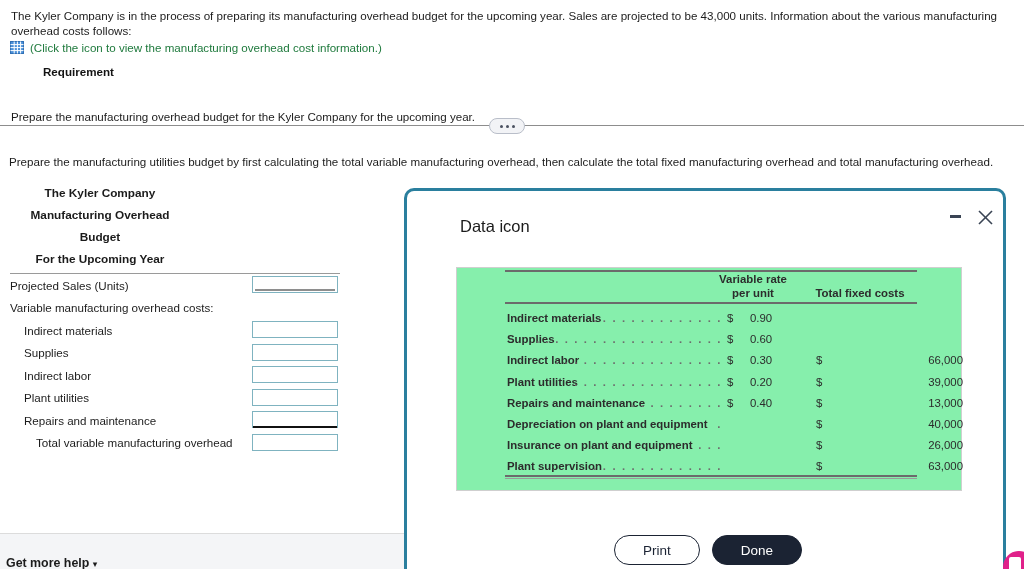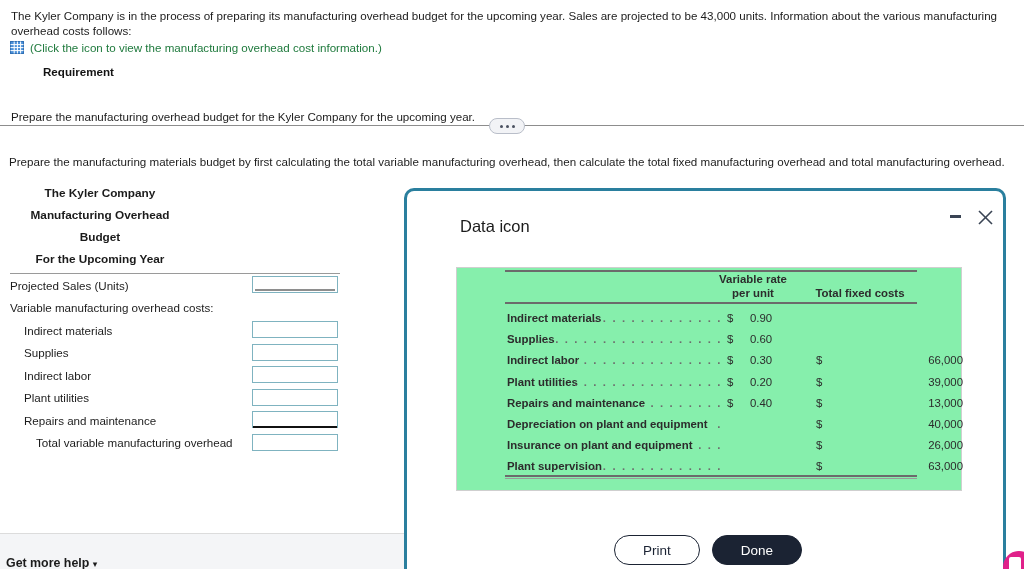--- a/index.html
+++ b/index.html
@@ -201,21 +201,21 @@
 
   <div class="divider">
     <div class="rule"></div>
     <div class="pill">
       <i></i>
       <i></i>
       <i></i>
     </div>
   </div>
 
-  <div class="instruction">Prepare the manufacturing materials budget by first calculating the total variable manufacturing overhead, then calculate the total fixed manufacturing overhead and total manufacturing overhead.</div>
+  <div class="instruction">Prepare the manufacturing utilities budget by first calculating the total variable manufacturing overhead, then calculate the total fixed manufacturing overhead and total manufacturing overhead.</div>
 
   <div class="sheet">
     <div class="sheet-title">The Kyler Company</div>
     <div class="sheet-title">Manufacturing Overhead Budget</div>
     <div class="sheet-title">For the Upcoming Year</div>
     <div class="sheet-rule"></div>
     <div id="sheet-rows">
         <div class="row">
           <div class="label">Projected Sales (Units)</div>
           <div class="cell u-gray"></div>

